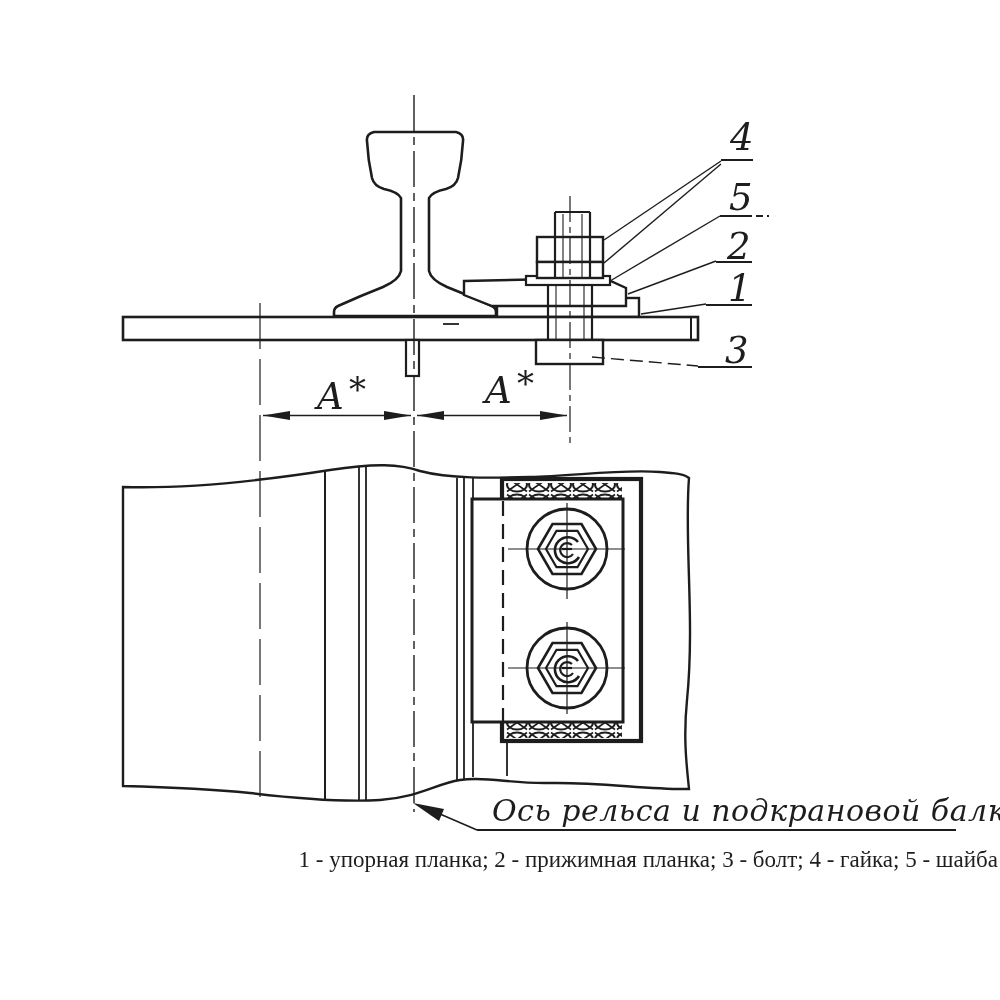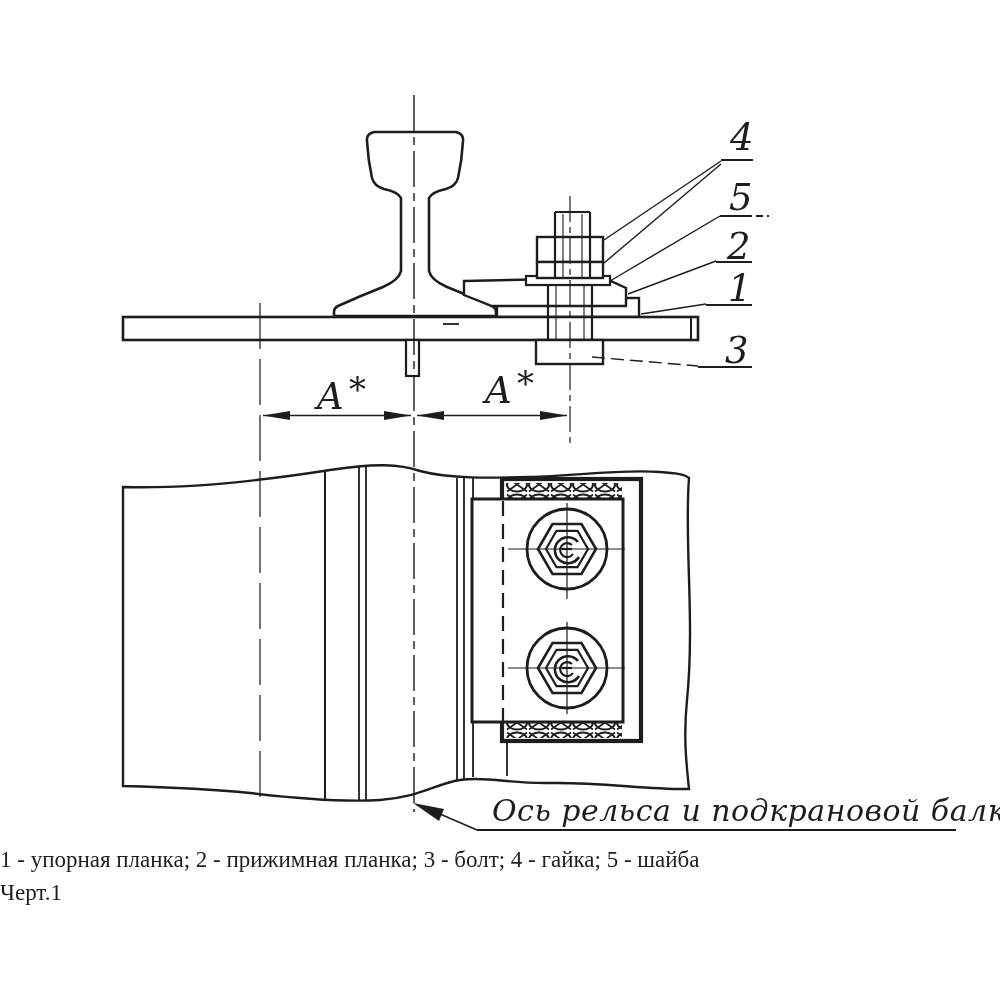--- a/index.html
+++ b/index.html
@@ -10,21 +10,21 @@
     font-family:"Liberation Serif", serif;
     overflow:hidden;
   }
   svg text { user-select:none; }
   .ln      { stroke:var(--ink); fill:none; }
   .shape   { stroke:var(--ink); fill:var(--paper); }
   .filled  { fill:var(--ink); stroke:none; }
   .txt     { fill:var(--ink); stroke:none; font-family:"DejaVu Serif", serif; font-style:italic; }
   .caption {
     position:absolute; left:0; top:843px; width:998px;
-    text-align:left; color:var(--ink);
+    text-align:right; color:var(--ink);
     font-family:"Liberation Serif", serif; font-size:23px; line-height:33px;
   }
 </style>
 </head>
 <body>
 
 <div id="page">
 <svg width="1000" height="1000" viewBox="0 0 1000 1000" xmlns="http://www.w3.org/2000/svg">
 
   <defs>
@@ -186,15 +186,14 @@
     <polygon class="filled" points="413,803 444,809 439,821"></polygon>
     <line class="ln" stroke-width="1.8" x1="440" y1="814" x2="477" y2="830"></line>
     <line class="ln" stroke-width="2.2" x1="477" y1="830" x2="956" y2="830"></line>
     <text class="txt" x="492" y="821" font-size="30" letter-spacing="0.5">Ось рельса и подкрановой балки</text>
   </g>
 </svg>
 
 
 <div class="caption">
   <div>1 - упорная планка; 2 - прижимная планка; 3 - болт; 4 - гайка; 5 - шайба</div>
-  <div>Черт.1</div>
 </div>
 </div>
 
 </body></html>

